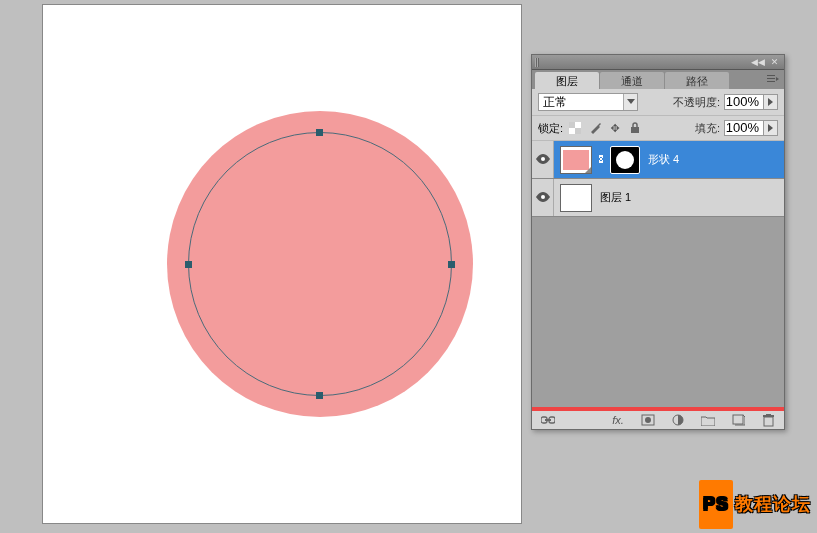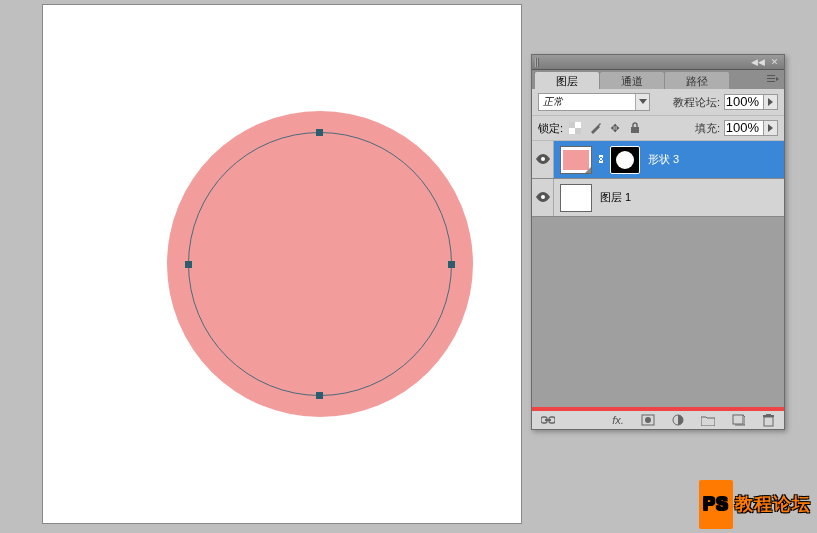--- a/index.html
+++ b/index.html
@@ -134,31 +134,30 @@
     .panel-menu svg { width: 14px; height: 14px; }
     .panel-row {
       display: flex;
       align-items: center;
       padding: 4px 6px;
       background: #d4d4d4;
       font-size: 11px;
       border-bottom: 1px solid #bbb;
     }
     .dropdown {
-      width: 112px;
+      width: 100px;
       height: 18px;
       background: #fff;
       border: 1px solid #9a9a9a;
-      font-size: 10px;
+      font-size: 12px;
       padding-left: 4px;
       display: flex;
       align-items: center;
       justify-content: space-between;
       cursor: pointer;
-      font-style: italic;
     }
     .dropdown .arrow {
       width: 14px;
       height: 100%;
       background: #e6e6e6;
       border-left: 1px solid #aaa;
       display: flex;
       align-items: center;
       justify-content: center;
     }
@@ -358,21 +357,21 @@
 
   <div class="panel-row">
     <div class="dropdown">
       <span>正常</span>
       <span class="arrow">
         <svg width="8" height="6" viewBox="0 0 8 6">
             <path d="M0 0 L8 0 L4 5 Z" fill="#555"></path>
           </svg>
       </span>
     </div>
-    <span class="label">教程论坛:</span>
+    <span class="label">不透明度:</span>
     <div class="pct-input">100%</div>
     <div class="arrow-btn">
       <svg width="6" height="8" viewBox="0 0 6 8">
           <path d="M0 0 L5 4 L0 8 Z" fill="#555"></path>
         </svg>
     </div>
   </div>
 
   <div class="panel-row">
     <span>锁定:</span>
@@ -424,21 +423,21 @@
         </div>
         <div class="link-icon">
           <svg width="10" height="12" viewBox="0 0 10 12">
               <path d="M3 1 h4 v3 h-2 v-1 h-1 v4 h1 v-1 h2 v3 h-4 v-3 h2 v1 h1 v-4 h-1 v1 h-2 Z" fill="#fff"></path>
             </svg>
         </div>
         <div class="mask-thumb">
           <div class="dot"></div>
         </div>
       </div>
-      <span class="layer-name">形状 3</span>
+      <span class="layer-name">形状 4</span>
     </div>
 
     <div class="layer-row">
       <div class="vis-col">
         <span class="eye-icon">
           <svg viewBox="0 0 14 10">
               <path d="M7 0 C3 0 0 5 0 5 s3 5 7 5 7-5 7-5 S11 0 7 0 Z" fill="#555"></path>
               <circle cx="7" cy="5" r="2" fill="#fff"></circle>
             </svg>
         </span>

